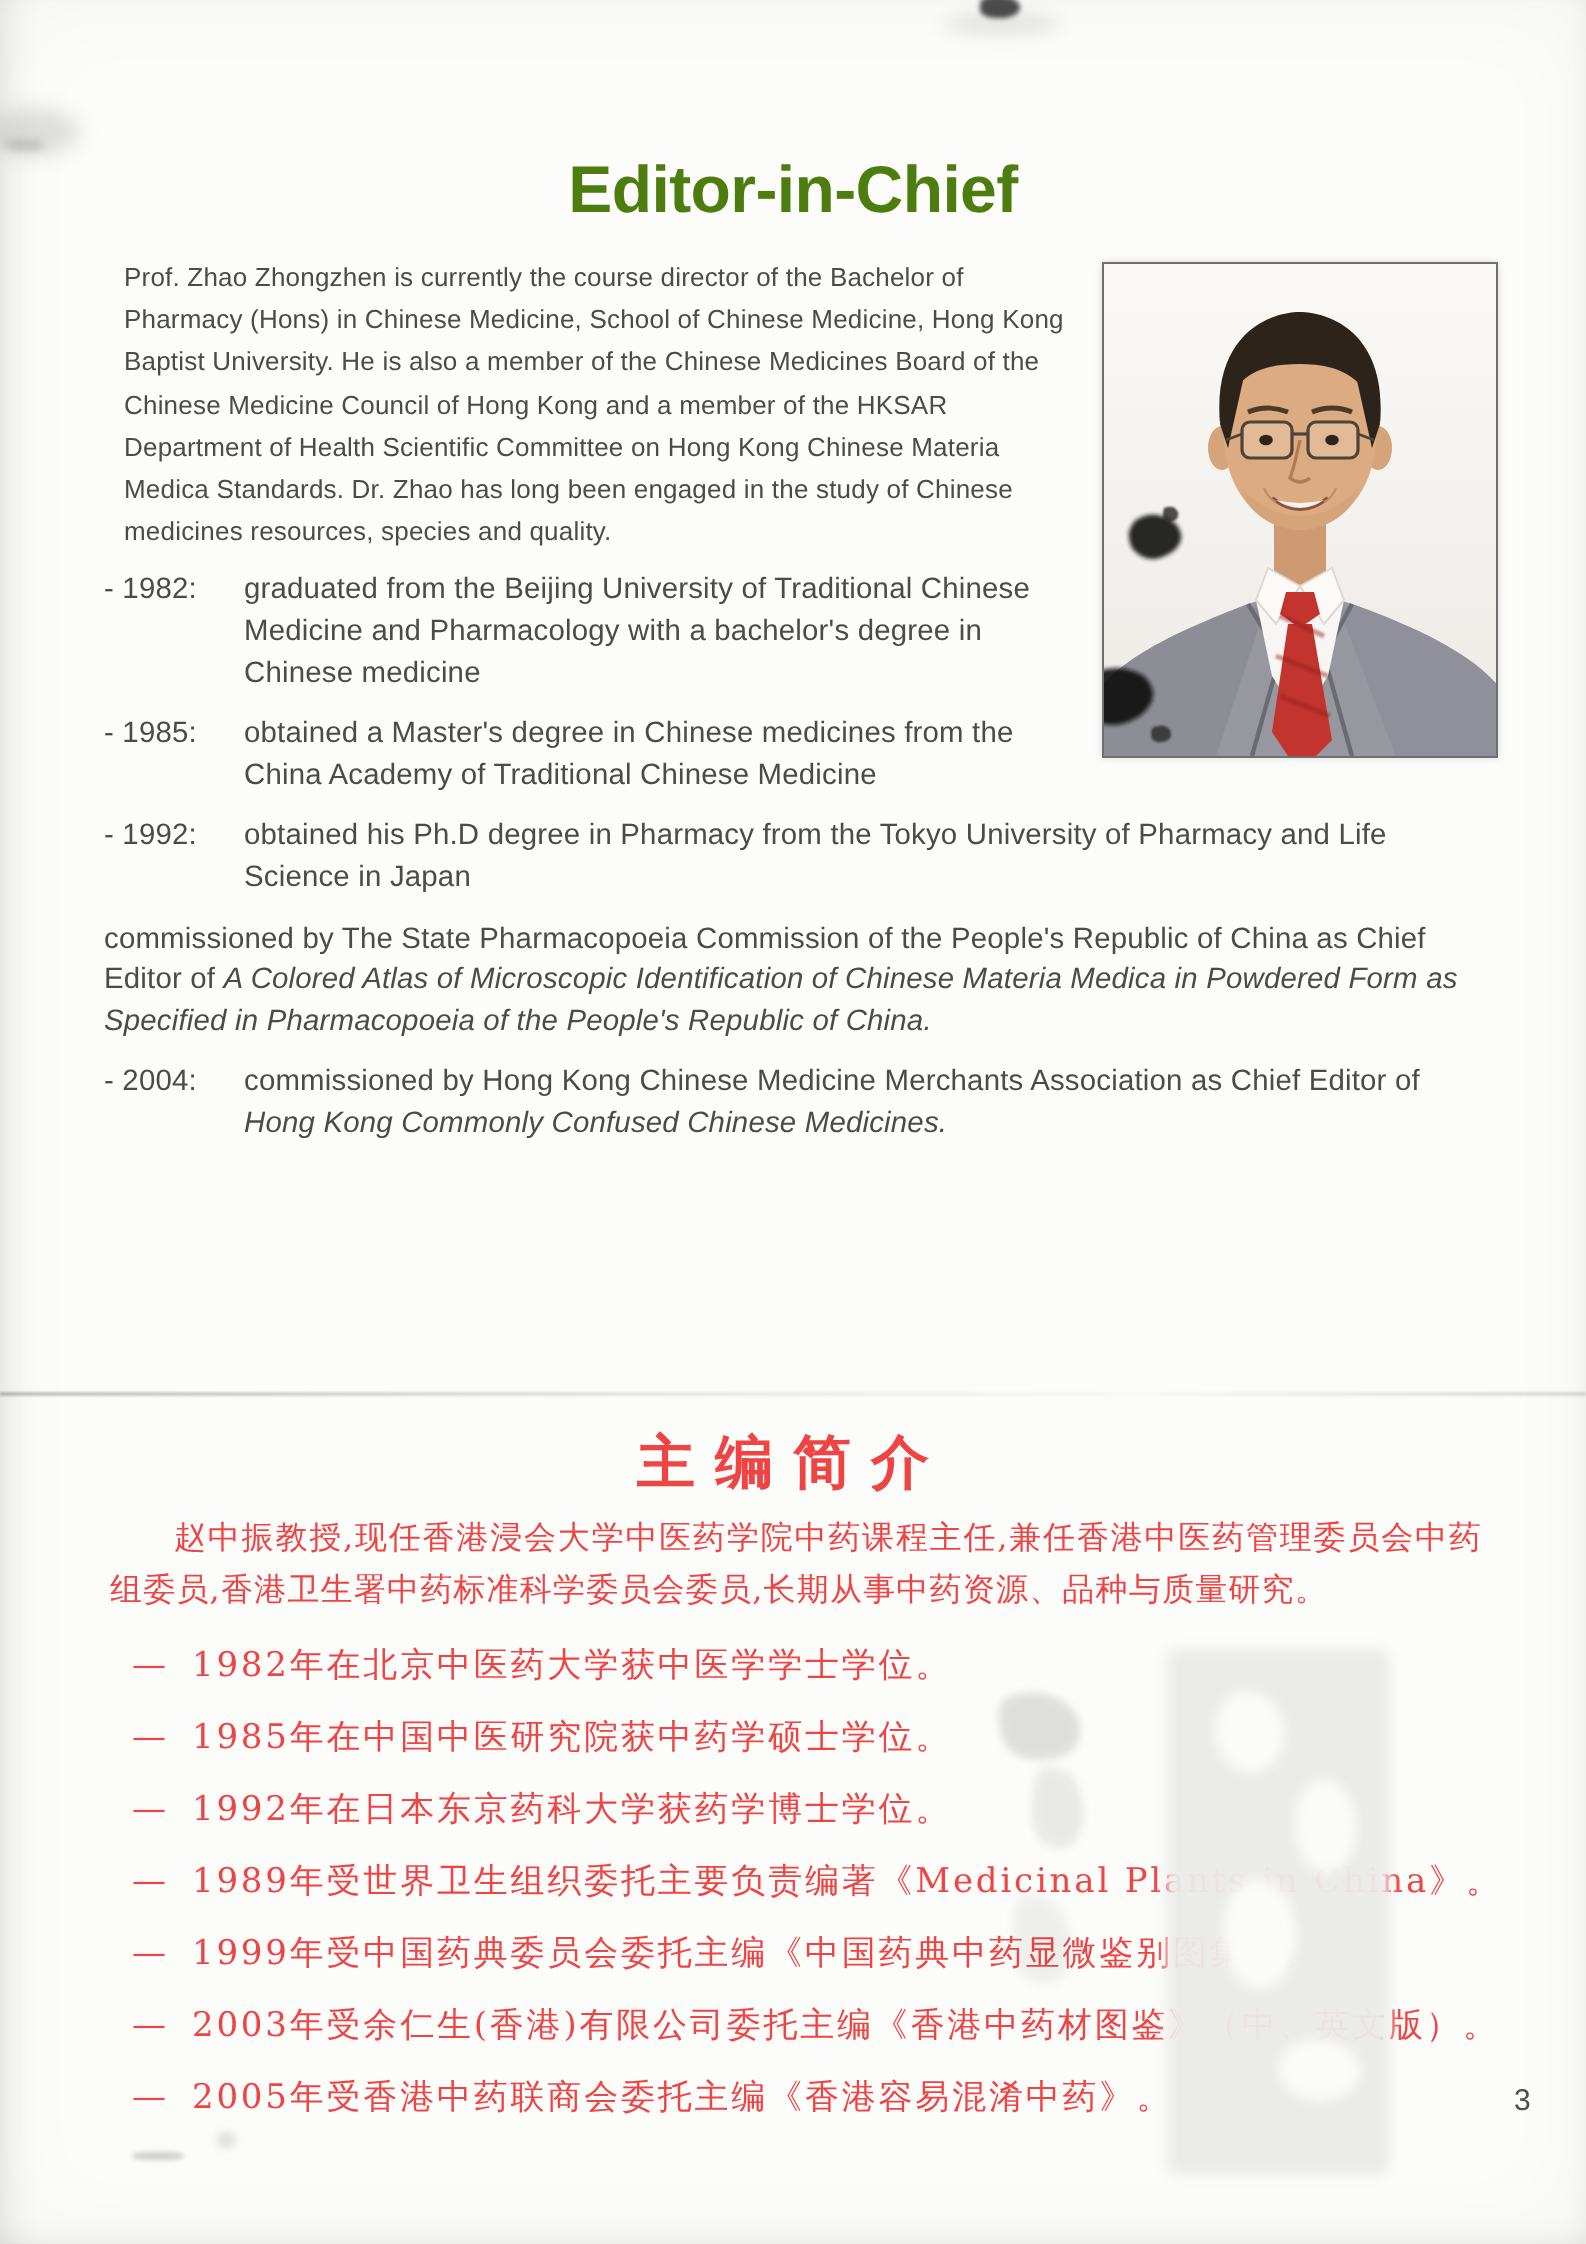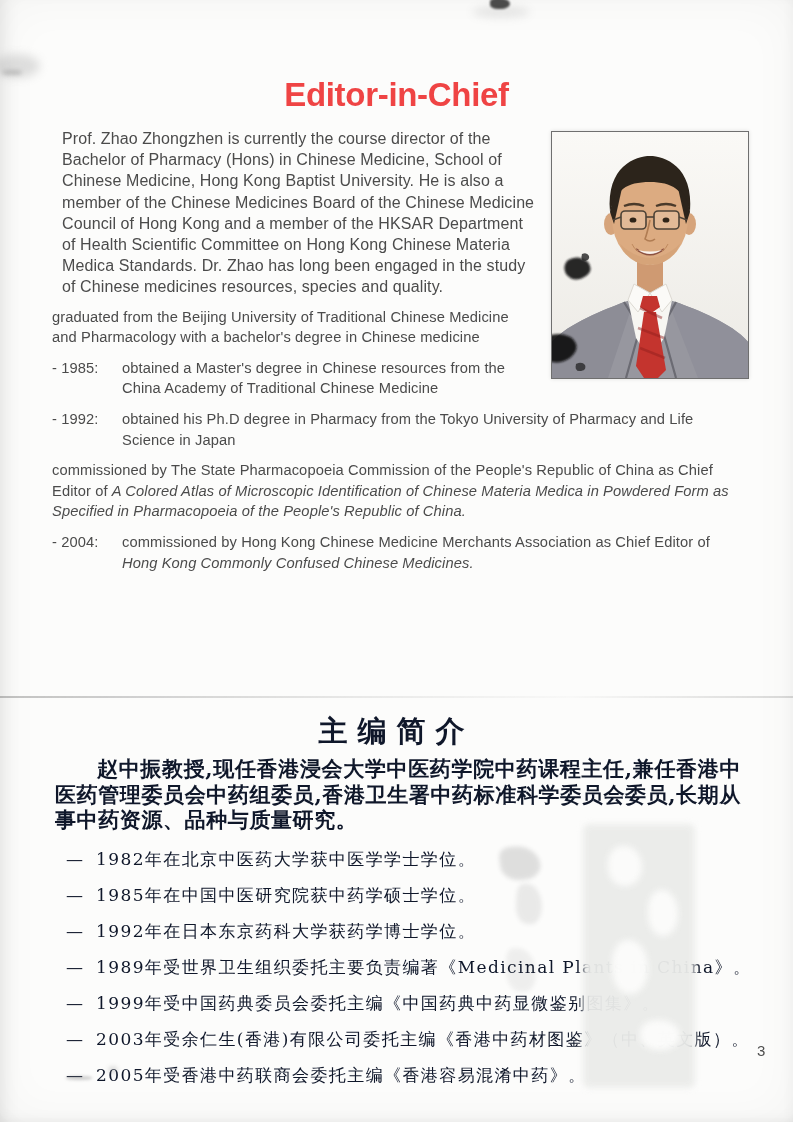--- a/index.html
+++ b/index.html
@@ -9,25 +9,25 @@
     background:#fcfcfb;overflow:hidden;
     font-family:"Liberation Sans",sans-serif;color:#4b4b4b;
     box-shadow:inset 0 0 50px rgba(0,0,0,.035),
                inset 14px 0 20px -14px rgba(0,0,0,.12),
                inset -9px 0 16px -12px rgba(0,0,0,.07),
                inset 0 -12px 18px -14px rgba(0,0,0,.08);
   }
   
   .page-title{
     margin:0;padding-top:76px;text-align:center;
-    font-size:33px;font-weight:bold;letter-spacing:-.3px;color:#ef4444;
+    font-size:33px;font-weight:bold;letter-spacing:-.3px;color:#4d7c0f;
   }
   .intro{
     margin:14px 0 0 62px;width:476px;
-    font-size:16px;line-height:21.2px;letter-spacing:.1px;
+    font-size:13px;line-height:21.2px;letter-spacing:.1px;
   }
   .timeline{margin:9px 53px 0 52px;}
   .entry{display:flex;margin-bottom:10px;}
   .entry.narrow{padding-right:203px;}
   .entry .year{flex:0 0 70px;white-space:nowrap;}
   .entry .desc{flex:1;margin:0;}
   .entry,.entry .desc{font-size:14.7px;line-height:20.6px;letter-spacing:.1px;}
   .entry i{font-style:italic;}
   
   .photo-frame{
@@ -35,29 +35,29 @@
     border:1px solid #6f6f6f;background:#f6f5f2;box-shadow:0 0 4px rgba(0,0,0,.12);
   }
   .photo-frame svg{display:block;}
   
   .divider{
     position:absolute;left:0;top:696px;width:100%;height:2px;border:0;margin:0;
     background:linear-gradient(90deg,rgba(60,60,60,.30),rgba(60,60,60,.10) 45%,rgba(60,60,60,.02) 72%,rgba(60,60,60,.18));
     filter:blur(.4px);
   }
   
-  .cn{font-family:"DejaVu Serif","Liberation Serif",serif;color:#0f172a;}
+  .cn{font-family:"DejaVu Serif","Liberation Serif",serif;color:#ef4444;}
   .cn-title{
     margin:0;padding-top:712px;position:absolute;top:0;left:0;right:0;
     text-align:center;font-size:29px;font-weight:600;letter-spacing:10px;
   }
   .cn-block{position:absolute;left:0;top:756px;width:100%;}
   .cn-intro{
-    margin:0 52px 0 55px;font-size:21px;line-height:25.5px;
-    text-indent:2em;text-align:justify;letter-spacing:.6px;font-weight:bold;
+    margin:0 52px 0 55px;font-size:16px;line-height:25.5px;
+    text-indent:2em;text-align:justify;letter-spacing:.6px;
   }
   .cn-list{margin:16px 40px 0 66px;}
   .cn-item{display:flex;margin-bottom:16px;font-size:17px;line-height:20px;letter-spacing:1.4px;}
   .cn-item .dash{flex:0 0 30px;}
   .cn-item .txt{flex:1;}
   
   .page-number{
     position:absolute;left:757px;top:1042px;font-size:15px;color:#4e4e4e;
     font-family:"Liberation Sans",sans-serif;
   }
@@ -163,25 +163,26 @@
       <path d="M30,122 q5,-2 7,2 q1,4 -4,5 q-5,0 -3,-7Z" fill="#222" filter="url(#bl2)" opacity=".8"></path>
       <path d="M-8,206 q14,-8 28,0 q10,10 -2,20 q-16,10 -28,-2 Z" fill="#101010" filter="url(#bl1)" opacity=".9"></path>
       <path d="M24,232 q6,-3 9,1 q2,5 -4,6 q-7,1 -5,-7Z" fill="#1c1c1c" filter="url(#bl2)" opacity=".7"></path>
     </svg>
   </div>
 
   <p class="intro">Prof. Zhao Zhongzhen is currently the course director of the Bachelor of Pharmacy (Hons) in Chinese Medicine, School of Chinese Medicine, Hong Kong Baptist University. He is also a member of the Chinese Medicines Board of the Chinese Medicine Council of Hong Kong and a member of the HKSAR Department of Health Scientific Committee on Hong Kong Chinese Materia Medica Standards. Dr. Zhao has long been engaged in the study of Chinese medicines resources, species and quality.</p>
 
   <div class="timeline">
     <div class="entry narrow">
+      <span class="year">- 1982:</span>
       <p class="desc"><span>graduated from the Beijing University of Traditional Chinese Medicine and Pharmacology with a bachelor's degree in Chinese medicine</span><i></i></p>
     </div>
     <div class="entry narrow">
       <span class="year">- 1985:</span>
-      <p class="desc"><span>obtained a Master's degree in Chinese resources from the China Academy of Traditional Chinese Medicine</span><i></i></p>
+      <p class="desc"><span>obtained a Master's degree in Chinese medicines from the China Academy of Traditional Chinese Medicine</span><i></i></p>
     </div>
     <div class="entry">
       <span class="year">- 1992:</span>
       <p class="desc"><span>obtained his Ph.D degree in Pharmacy from the Tokyo University of Pharmacy and Life Science in Japan</span><i></i></p>
     </div>
     <div class="entry">
       <p class="desc"><span>commissioned by The State Pharmacopoeia Commission of the People's Republic of China as Chief Editor of </span><i>A Colored Atlas of Microscopic Identification of Chinese Materia Medica in Powdered Form as Specified in Pharmacopoeia of the People's Republic of China.</i></p>
     </div>
     <div class="entry">
       <span class="year">- 2004:</span>

